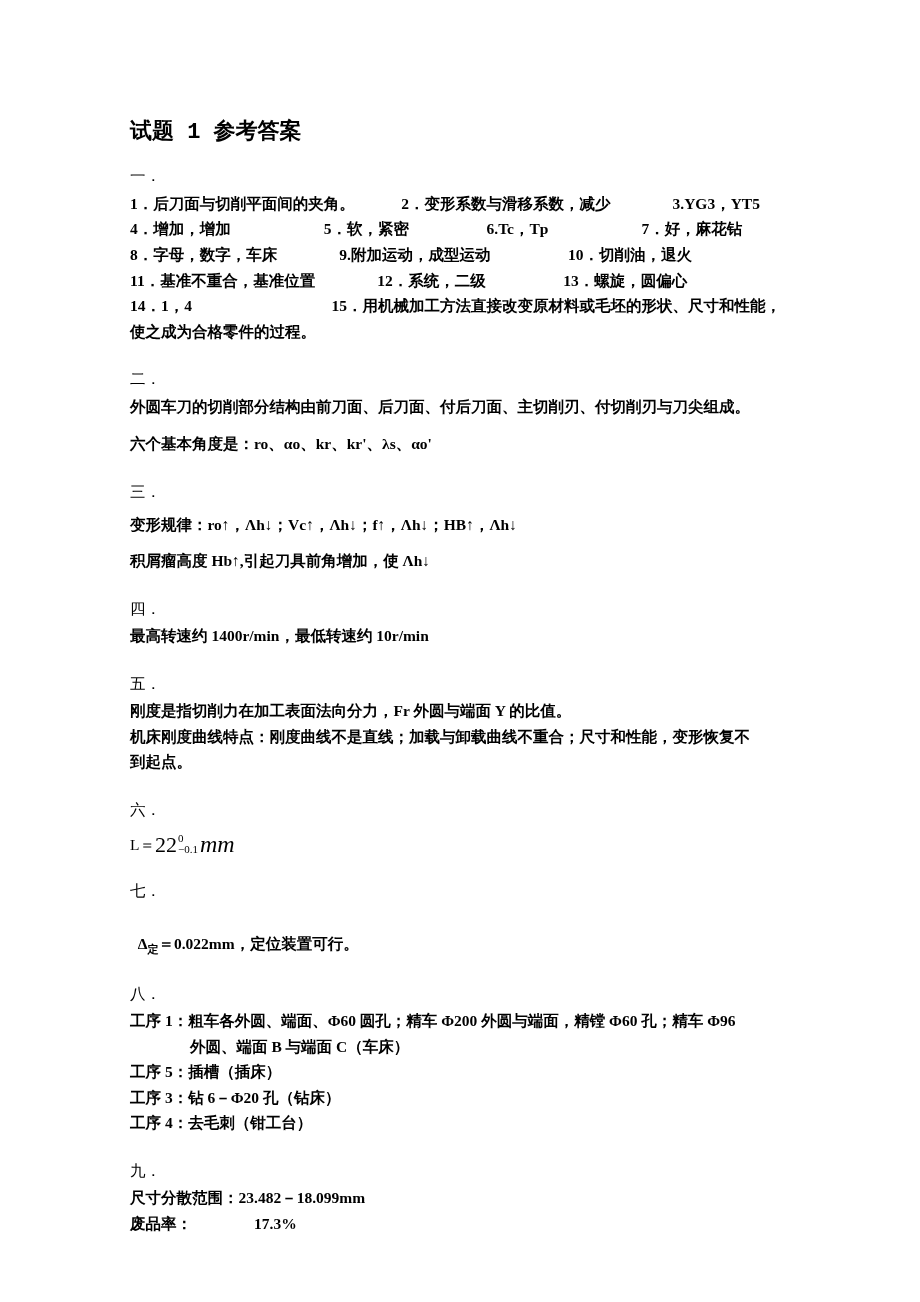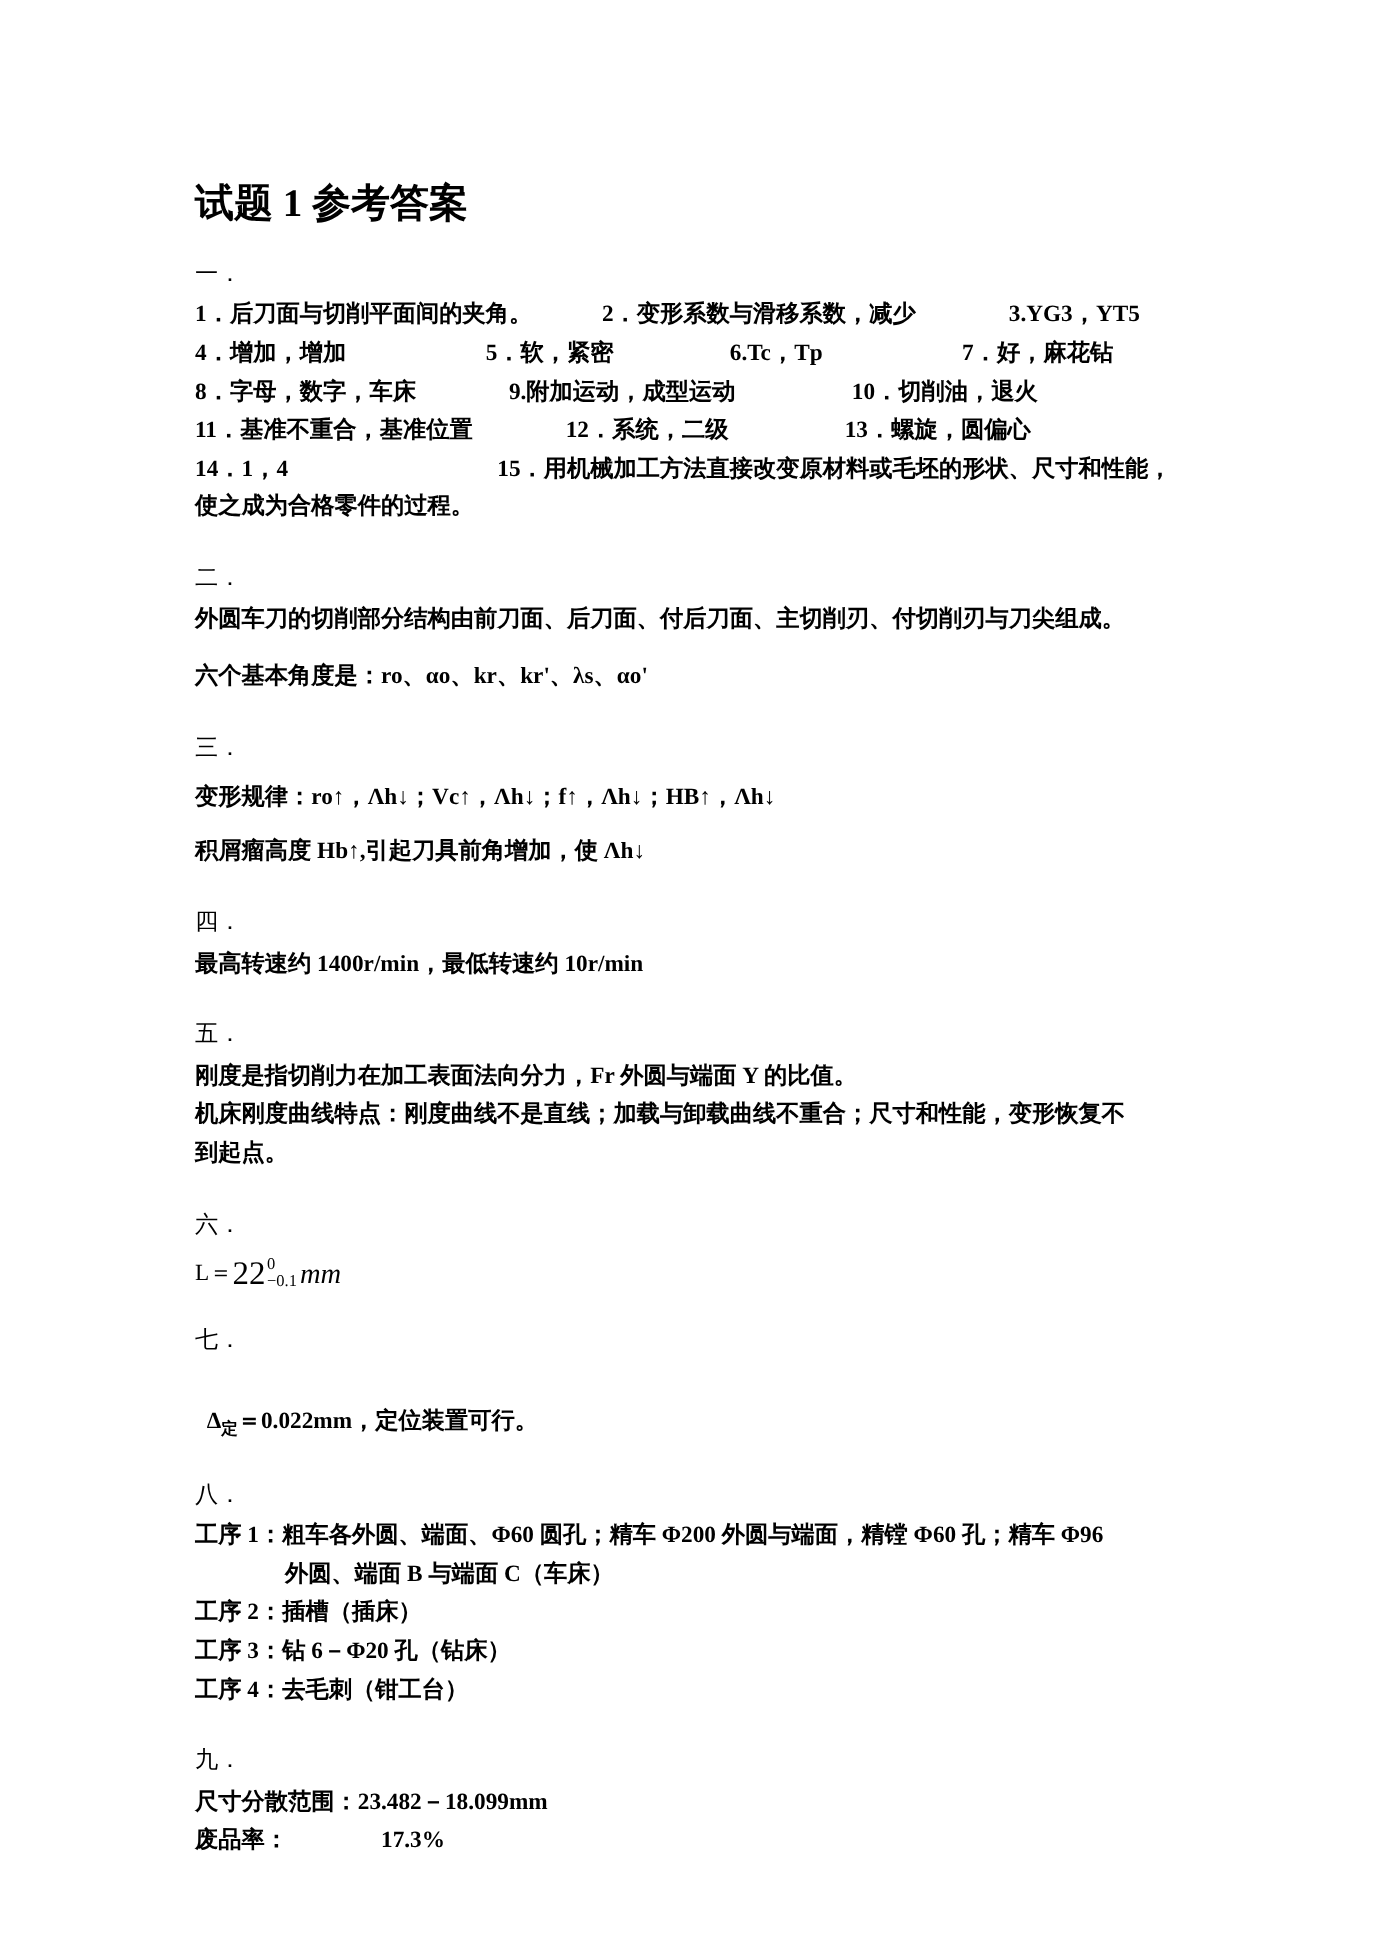--- a/index.html
+++ b/index.html
@@ -11,22 +11,22 @@
     background: #ffffff;
     font-family: "SimSun", "宋体", serif;
     width: 920px;
     min-height: 1302px;
     padding: 115px 130px 60px 130px;
     font-size: 15.5px;
     line-height: 1.65;
     color: #000;
   }
   .title {
-    font-family: Liberation Serif, serif;
-    font-size: 26px;
+    font-family: Liberation Mono, monospace;
+    font-size: 22px;
     font-weight: bold;
     margin-bottom: 12px;
   }
   .section-head {
     margin-top: 14px;
     margin-bottom: 2px;
   }
   .section-head.first {
     margin-top: 4px;
   }
@@ -59,21 +59,21 @@
     display: inline-block;
     vertical-align: middle;
     line-height: 1.0;
     margin-left: 1px;
   }
   .formula .sup .top { display: block; }
   .formula .sup .bot { display: block; }
   .formula .unit {
     font-family: "Times New Roman", serif;
     font-style: italic;
-    font-size: 19px;
+    font-size: 24px;
     vertical-align: middle;
     margin-left: 2px;
   }
   .sub {
     font-size: 11px;
     vertical-align: sub;
   }
 </style>
 </head>
 <body>
@@ -110,19 +110,19 @@
 </div>
 
 <div class="section-head">七．</div>
 <div class="line">
   <span>Δ</span><span class="sub">定</span><span>＝0.022mm，定位装置可行。</span>
 </div>
 
 <div class="section-head wide">八．</div>
 <div class="line">工序 1：粗车各外圆、端面、Φ60 圆孔；精车 Φ200 外圆与端面，精镗 Φ60 孔；精车 Φ96</div>
 <div class="line indent">外圆、端面 B 与端面 C（车床）</div>
-<div class="line">工序 2：插槽（插床）</div>
+<div class="line">工序 5：插槽（插床）</div>
 <div class="line">工序 3：钻 6－Φ20 孔（钻床）</div>
 <div class="line">工序 4：去毛刺（钳工台）</div>
 
 <div class="section-head wide">九．</div>
 <div class="line">尺寸分散范围：23.482－18.099mm</div>
 <div class="line">废品率：　　　　17.3%</div>
 
 </body></html>

